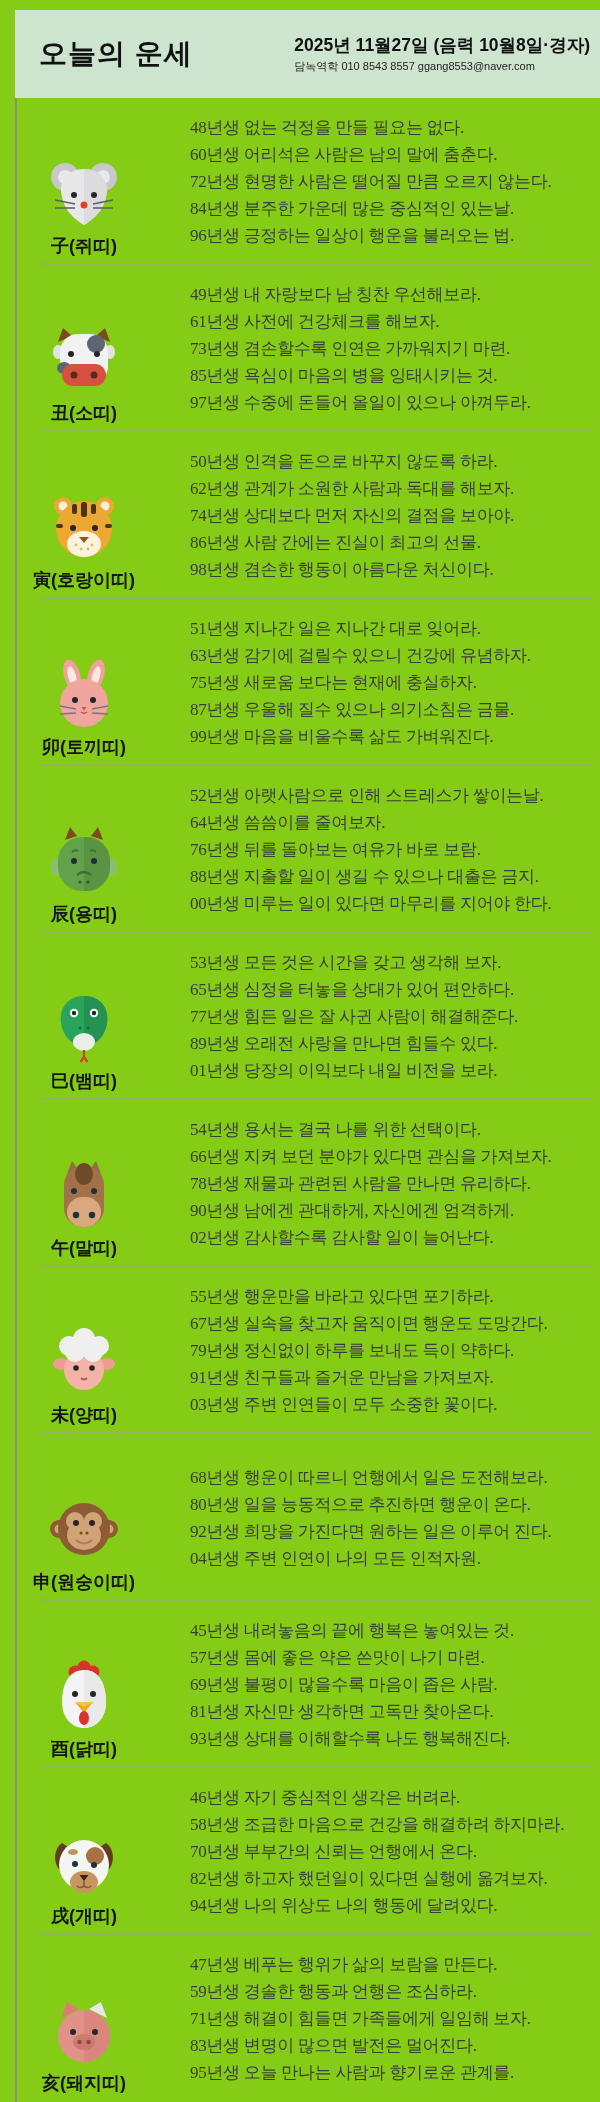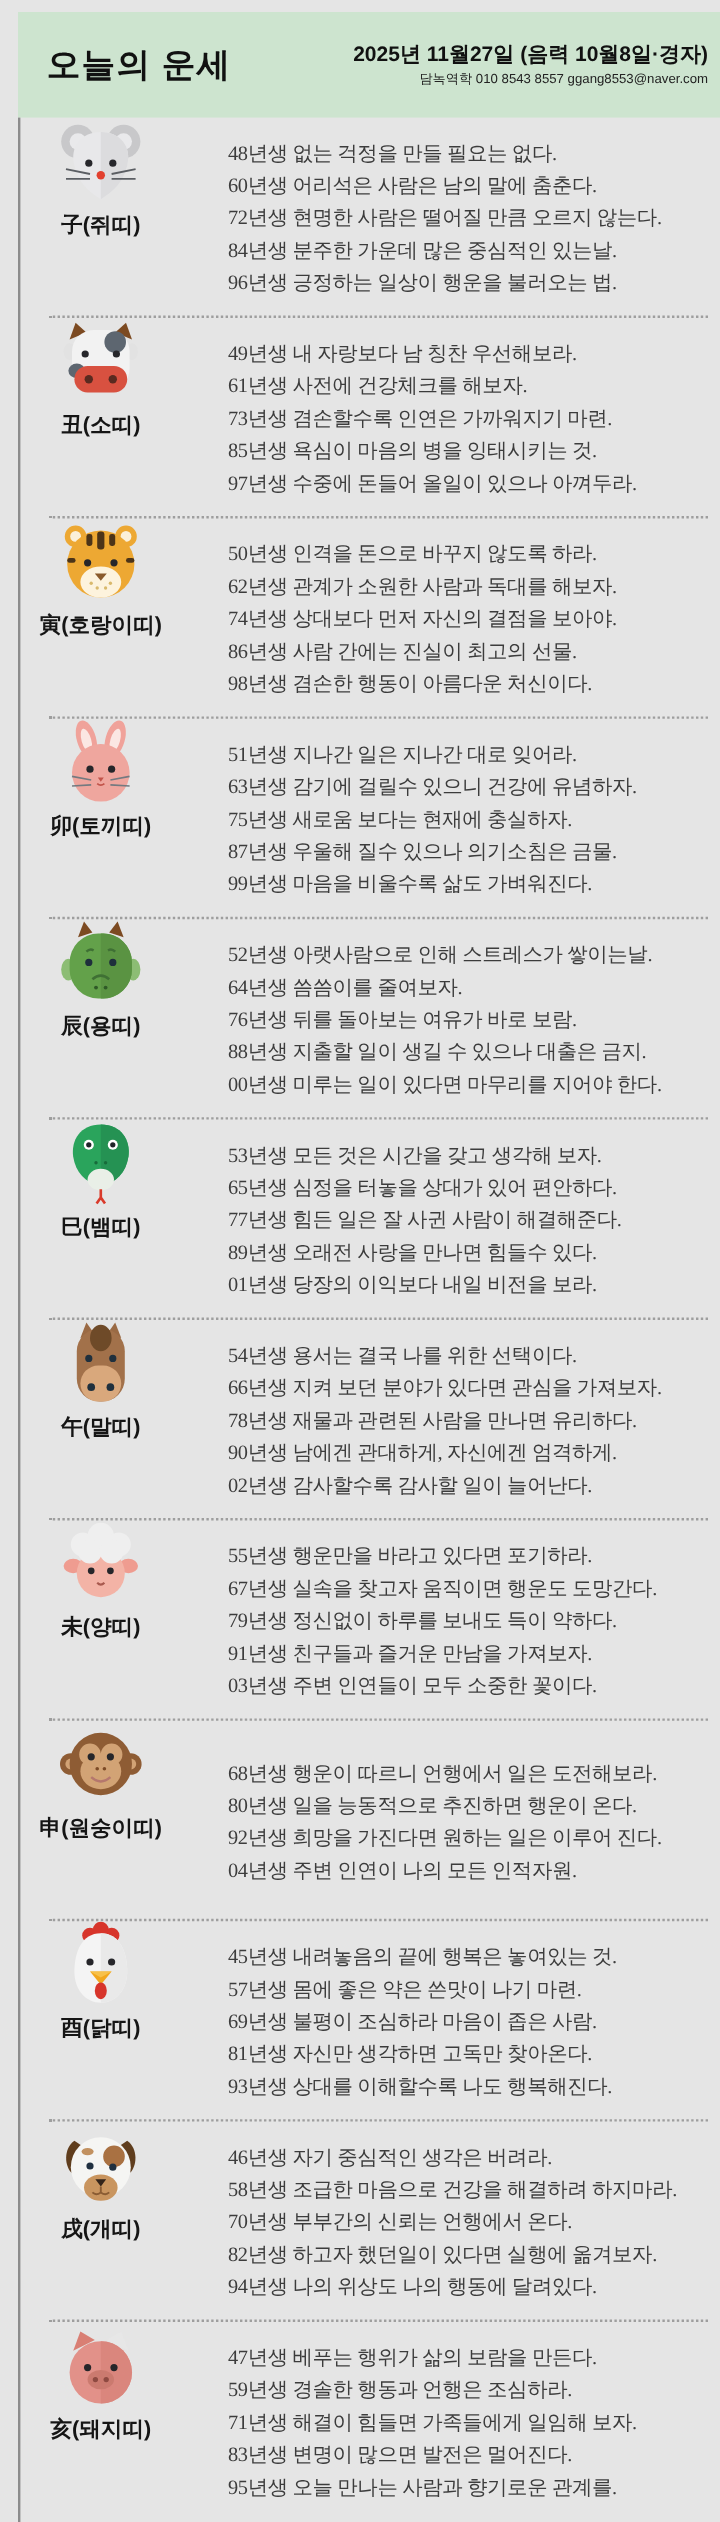--- a/index.html
+++ b/index.html
@@ -1,46 +1,46 @@
 <!DOCTYPE html>
 <html><head>
 <meta charset="utf-8">
 <style>
   html,body{margin:0;padding:0;background:#ffffff;}
   .page{
-    width:600px;height:2102px;overflow:hidden;background:#e5e5e5;
+    width:600px;height:2102px;overflow:hidden;background:#84cc16;
     font-family:"Liberation Sans",sans-serif;position:relative;box-sizing:border-box;
   }
   
   .masthead{
     margin:10px 0 0 15px;height:88px;background:#cde4cf;
     display:flex;align-items:center;justify-content:space-between;
     padding:0 10px 0 24px;box-sizing:border-box;
   }
   .masthead h1{
     margin:0;font-size:28px;font-weight:bold;color:#111;letter-spacing:1px;
     font-family:"Liberation Sans",sans-serif;
   }
-  .mast-right{text-align:right;line-height:1.45;}
+  .mast-right{text-align:left;line-height:1.45;}
   .mast-date{font-size:17.5px;font-weight:bold;color:#111;}
   .mast-contact{font-size:11px;color:#222;}
   
   .zodiac-list{
     margin-left:15px;border-left:2px solid #8c8c8c;
   }
   .zodiac-section{
     height:167px;display:flex;position:relative;box-sizing:border-box;
   }
   .zodiac-section:not(:last-child)::after{
     content:"";position:absolute;left:24px;right:10px;bottom:0;
     border-bottom:2px dotted #9e9e9e;
   }
   .left-col{
     width:134px;flex:0 0 134px;display:flex;flex-direction:column;
-    align-items:center;padding-bottom:7px;box-sizing:border-box;
+    align-items:center;justify-content:flex-end;padding-bottom:7px;box-sizing:border-box;
   }
   .icon-wrap{width:72px;height:72px;margin-bottom:5px;}
   .icon-wrap svg{display:block;width:72px;height:72px;}
   .zodiac-label{
     font-size:18px;font-weight:bold;color:#151515;white-space:nowrap;
     font-family:"Liberation Sans",sans-serif;
   }
   .fortunes{
     flex:1;display:flex;flex-direction:column;justify-content:center;
     padding-right:6px;
@@ -353,21 +353,21 @@
               <polygon points="27,42 45,42 36,53" fill="#f2a71d"></polygon>
               <polygon points="27,42 45,42 36,47" fill="#f7c14a"></polygon>
               <ellipse cx="36" cy="58" rx="5" ry="7" fill="#d7352b"></ellipse>
             </svg>
           </div>
       <div class="zodiac-label">酉(닭띠)</div>
     </div>
     <div class="fortunes">
           <p class="fortune-line">45년생 내려놓음의 끝에 행복은 놓여있는 것.</p>
           <p class="fortune-line">57년생 몸에 좋은 약은 쓴맛이 나기 마련.</p>
-          <p class="fortune-line">69년생 불평이 조심하라 마음이 좁은 사람.</p>
+          <p class="fortune-line">69년생 불평이 많을수록 마음이 좁은 사람.</p>
           <p class="fortune-line">81년생 자신만 생각하면 고독만 찾아온다.</p>
           <p class="fortune-line">93년생 상대를 이해할수록 나도 행복해진다.</p>
         </div>
   </section>
 
   <section class="zodiac-section">
     <div class="left-col">
       <div class="icon-wrap">
             <svg viewBox="0 0 72 72">
               <path d="M14 16 C5 22 5 38 13 44 L26 24 Z" fill="#5f3d1d"></path>

